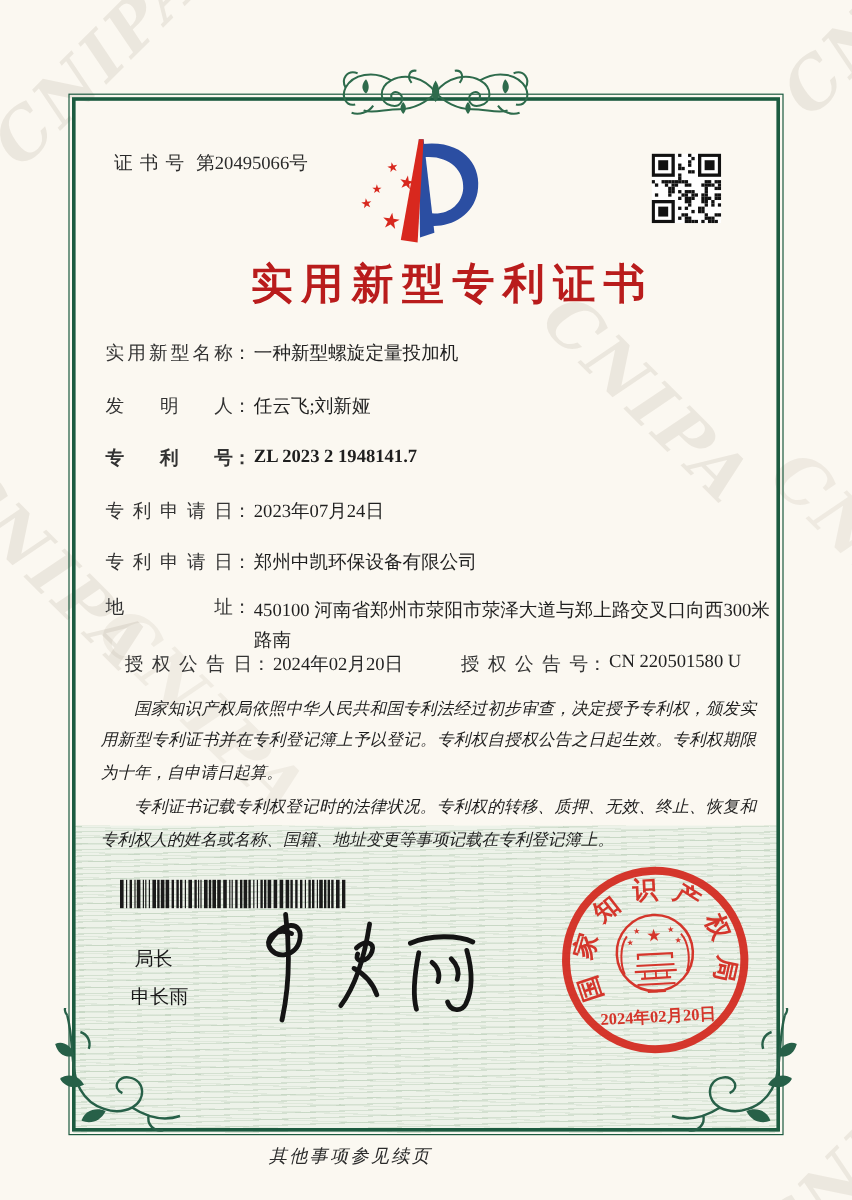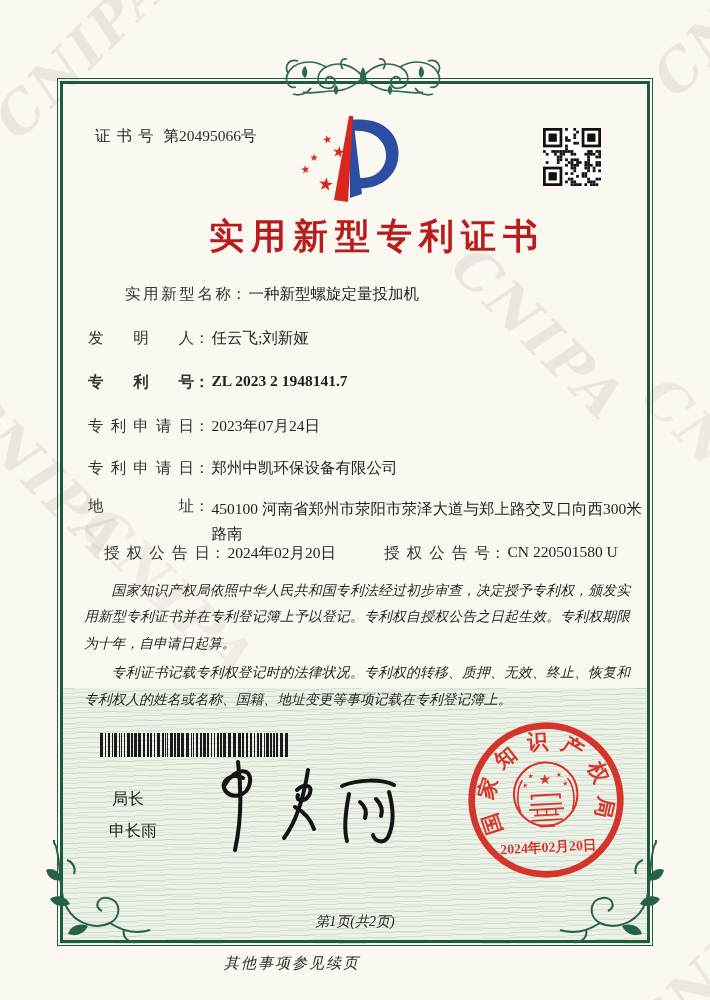--- a/index.html
+++ b/index.html
@@ -73,21 +73,21 @@
   .fields{position:absolute;left:88px;top:0;width:540px;font-size:15.5px;color:#262626;}
   .frow{position:absolute;left:0;white-space:nowrap;}
   .frow .flabel{
     display:inline-block;width:106px;
     text-align:justify;text-align-last:justify;
     vertical-align:top;color:#333;
   }
   .frow .fsep{display:inline-block;margin:0 2px 0 0;vertical-align:top;color:#333;}
   .frow .fval{display:inline-block;vertical-align:top;color:#1f1f1f;}
   .frow.addr .fval{white-space:normal;width:436px;line-height:25px;}
-  .r0{top:284px;margin-left:37px;} .r1{top:328px;} .r2{top:372px;font-weight:bold;} .r3{top:416px;}
+  .r0{top:284px;} .r1{top:328px;} .r2{top:372px;font-weight:bold;} .r3{top:416px;}
   .r4{top:458px;} .r5{top:496px;} .r6{top:543px;margin-left:16px;}
   .pair2{position:absolute;left:280px;top:0;white-space:nowrap;}
 
   
   .paras{
     position:absolute;left:84px;top:578px;width:546px;
     font-size:13.8px;line-height:1.92;font-style:italic;color:#1e1e1e;
     font-family:"Liberation Serif","DejaVu Serif",serif;
   }
   .paras p{margin:0 0 3px 0;text-indent:2em;text-align:justify;}
@@ -436,16 +436,15 @@
         <text x="115" y="96" font-size="17">★</text>
         <text x="98" y="88" font-size="8">★</text>
         <text x="132" y="88" font-size="8">★</text>
         <text x="91" y="99" font-size="8">★</text>
         <text x="139" y="99" font-size="8">★</text>
       </g>
       <text x="115" y="177" text-anchor="middle" font-size="16.5" font-weight="bold" fill="#d3271c" font-family="'Liberation Serif','DejaVu Serif',serif">2024年02月20日</text>
     </g>
   </svg>
 
-  <div class="page-info">第1页(共2页)</div>
   <div class="footer-note">其他事项参见续页</div>
 
 </div>
 
 </body></html>

